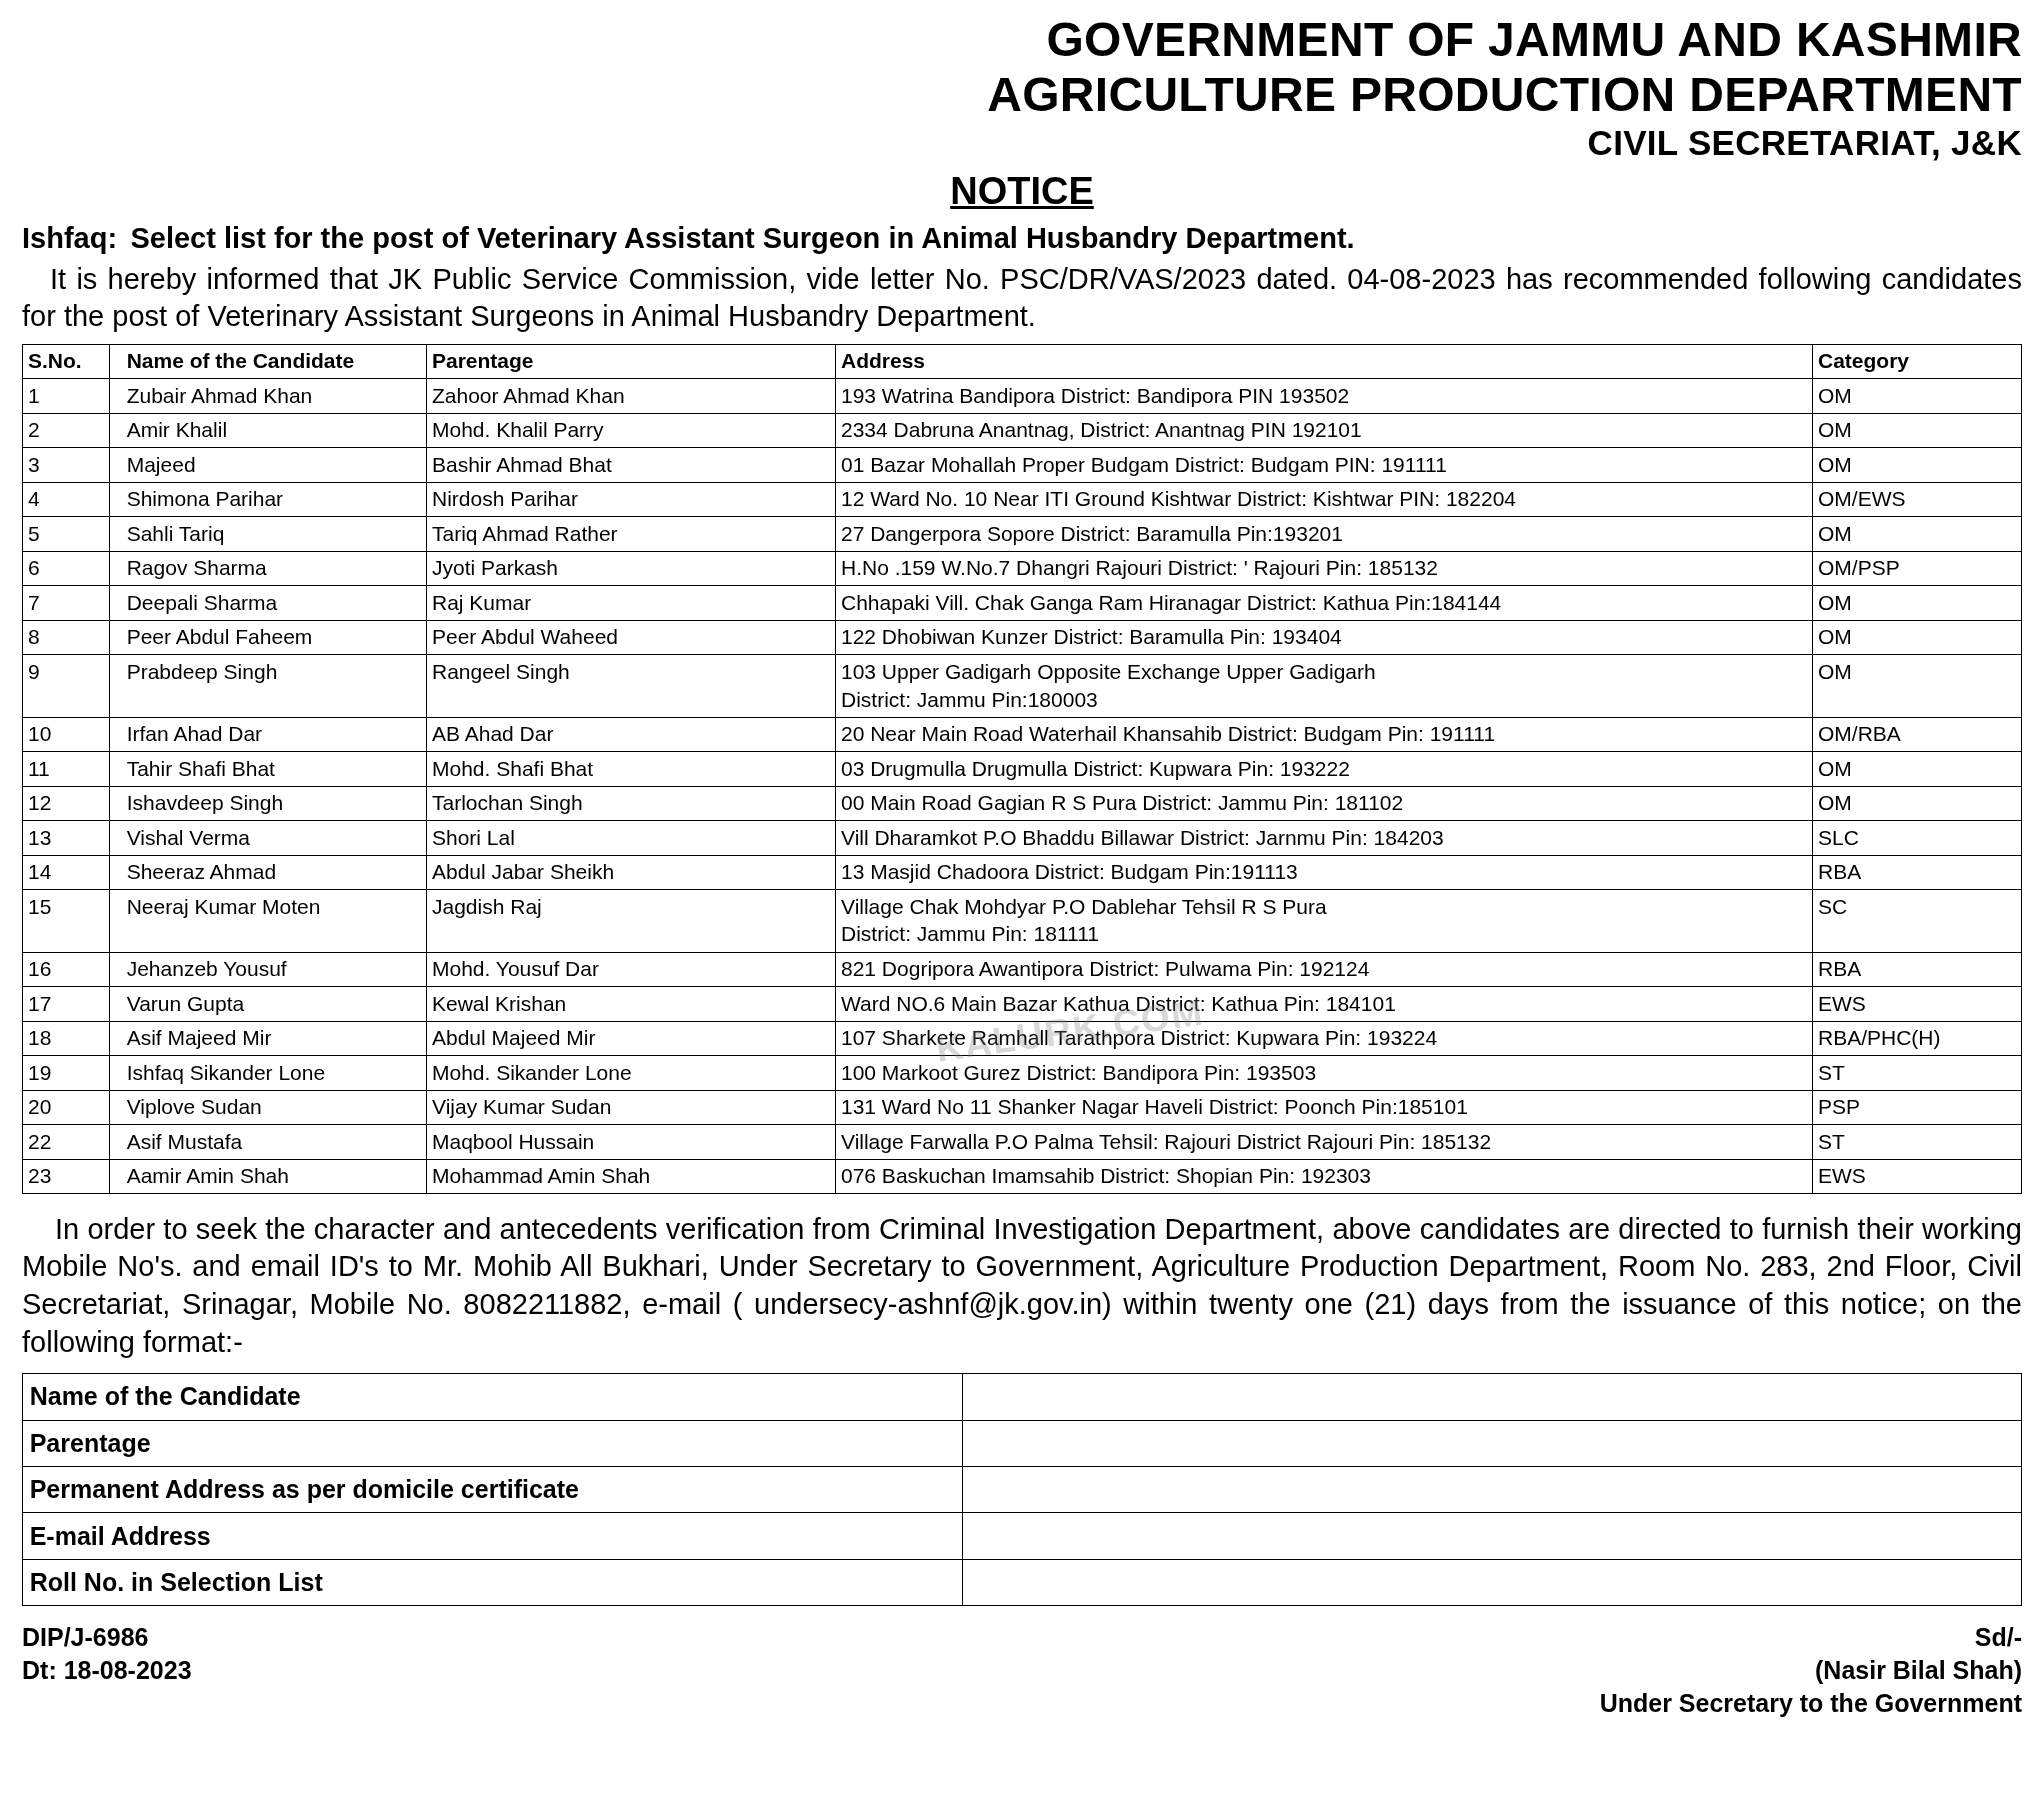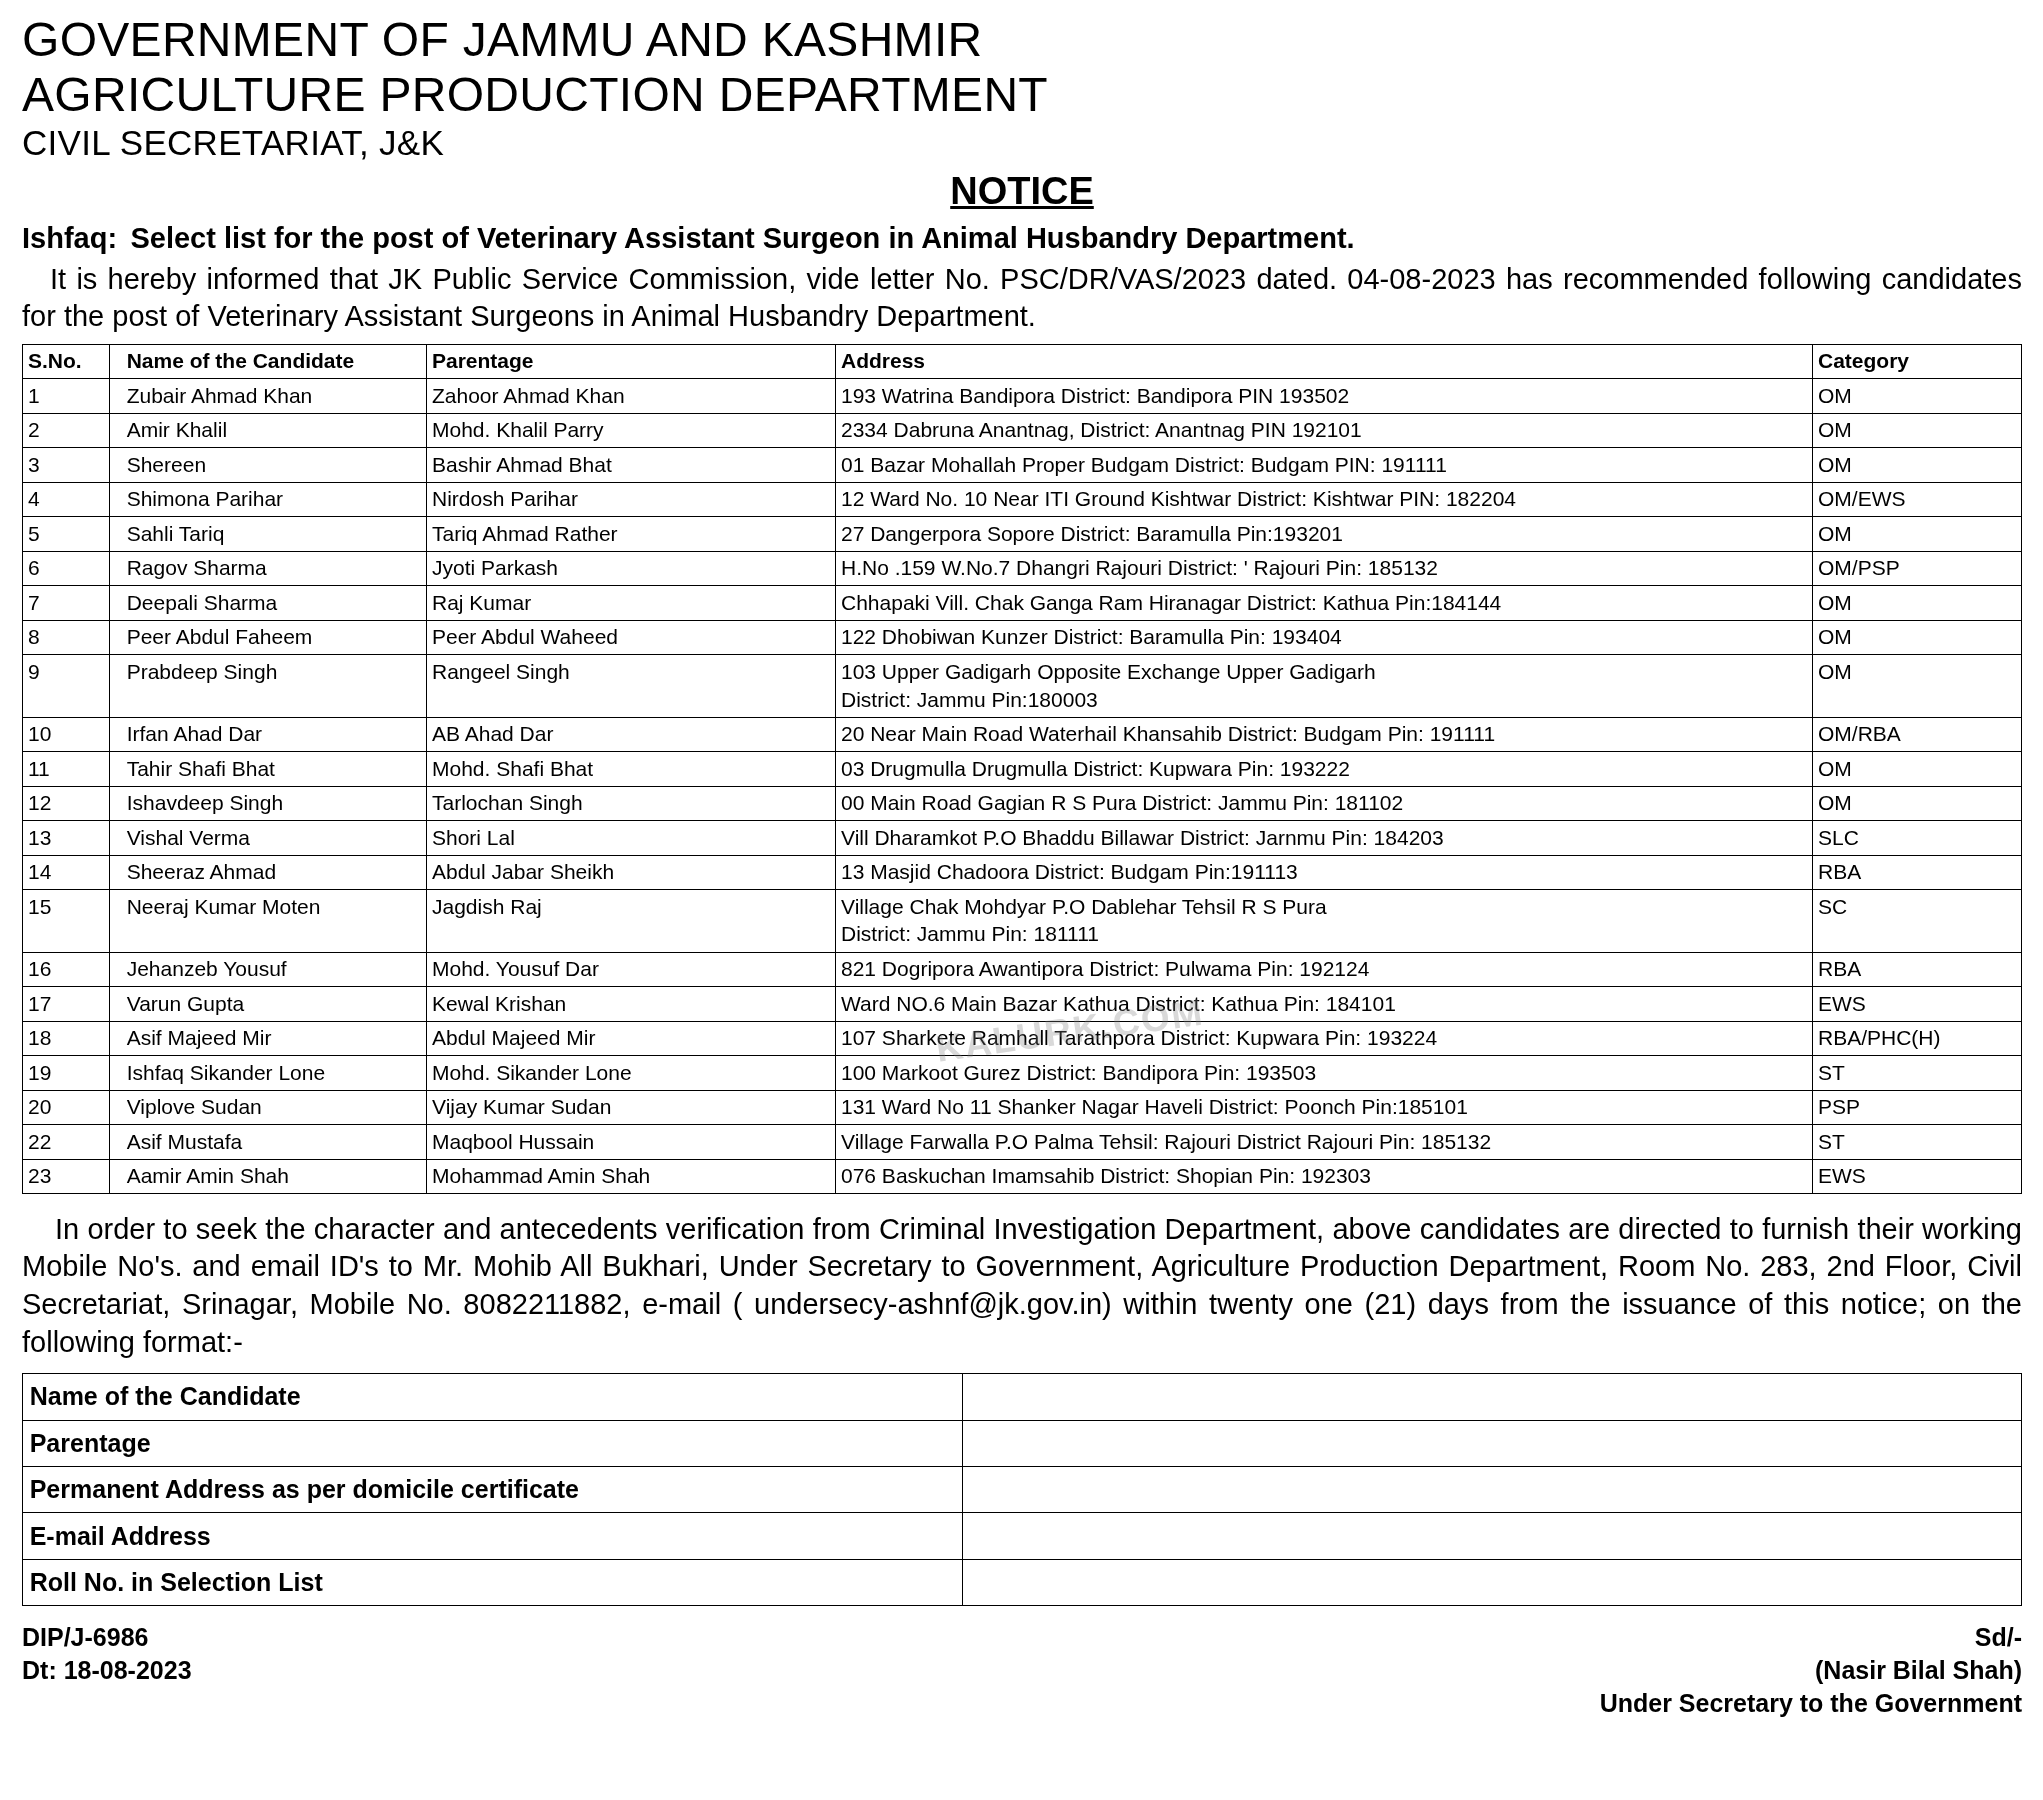--- a/index.html
+++ b/index.html
@@ -12,22 +12,22 @@
     font-family: "Liberation Sans", sans-serif;
     color: #000000;
   }
   .page {
     width: 2044px;
     box-sizing: border-box;
     padding: 11.7px 22px 8.3px 22px;
     position: relative;
   }
   .header {
-    text-align: left;
-    font-weight: normal;
+    text-align: right;
+    font-weight: bold;
     line-height: 1.16;
   }
   .header .l1, .header .l2, .header .l3 {
     font-size: 48px;
     letter-spacing: 0.3px;
   }
   .header .l3 { font-size: 35px; }
   .notice {
     text-align: center;
     font-weight: bold;
@@ -173,21 +173,21 @@
         </tr>
       <tr>
           <td class="cell-sno">2</td>
           <td class="cell-name">Amir Khalil</td>
           <td>Mohd. Khalil Parry</td>
           <td>2334 Dabruna Anantnag, District: Anantnag PIN 192101</td>
           <td>OM</td>
         </tr>
       <tr>
           <td class="cell-sno">3</td>
-          <td class="cell-name">Shereen</td>
+          <td class="cell-name">Majeed</td>
           <td>Bashir Ahmad Bhat</td>
           <td>01 Bazar Mohallah Proper Budgam District: Budgam PIN: 191111</td>
           <td>OM</td>
         </tr>
       <tr>
           <td class="cell-sno">4</td>
           <td class="cell-name">Shimona Parihar</td>
           <td>Nirdosh Parihar</td>
           <td>12 Ward No. 10 Near ITI Ground Kishtwar District: Kishtwar PIN: 182204</td>
           <td>OM/EWS</td>

